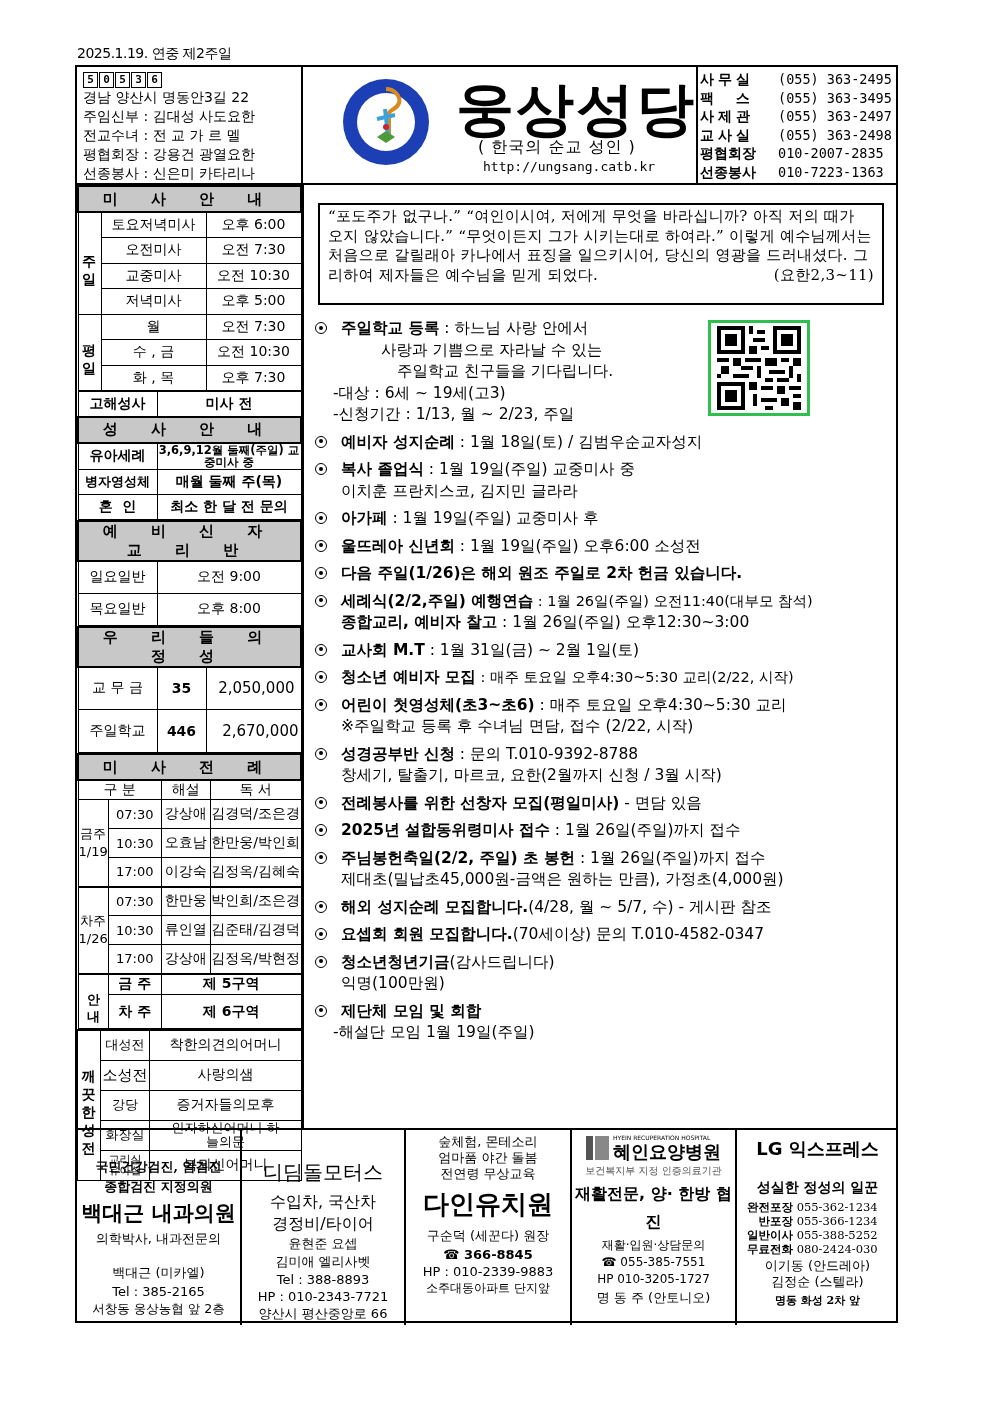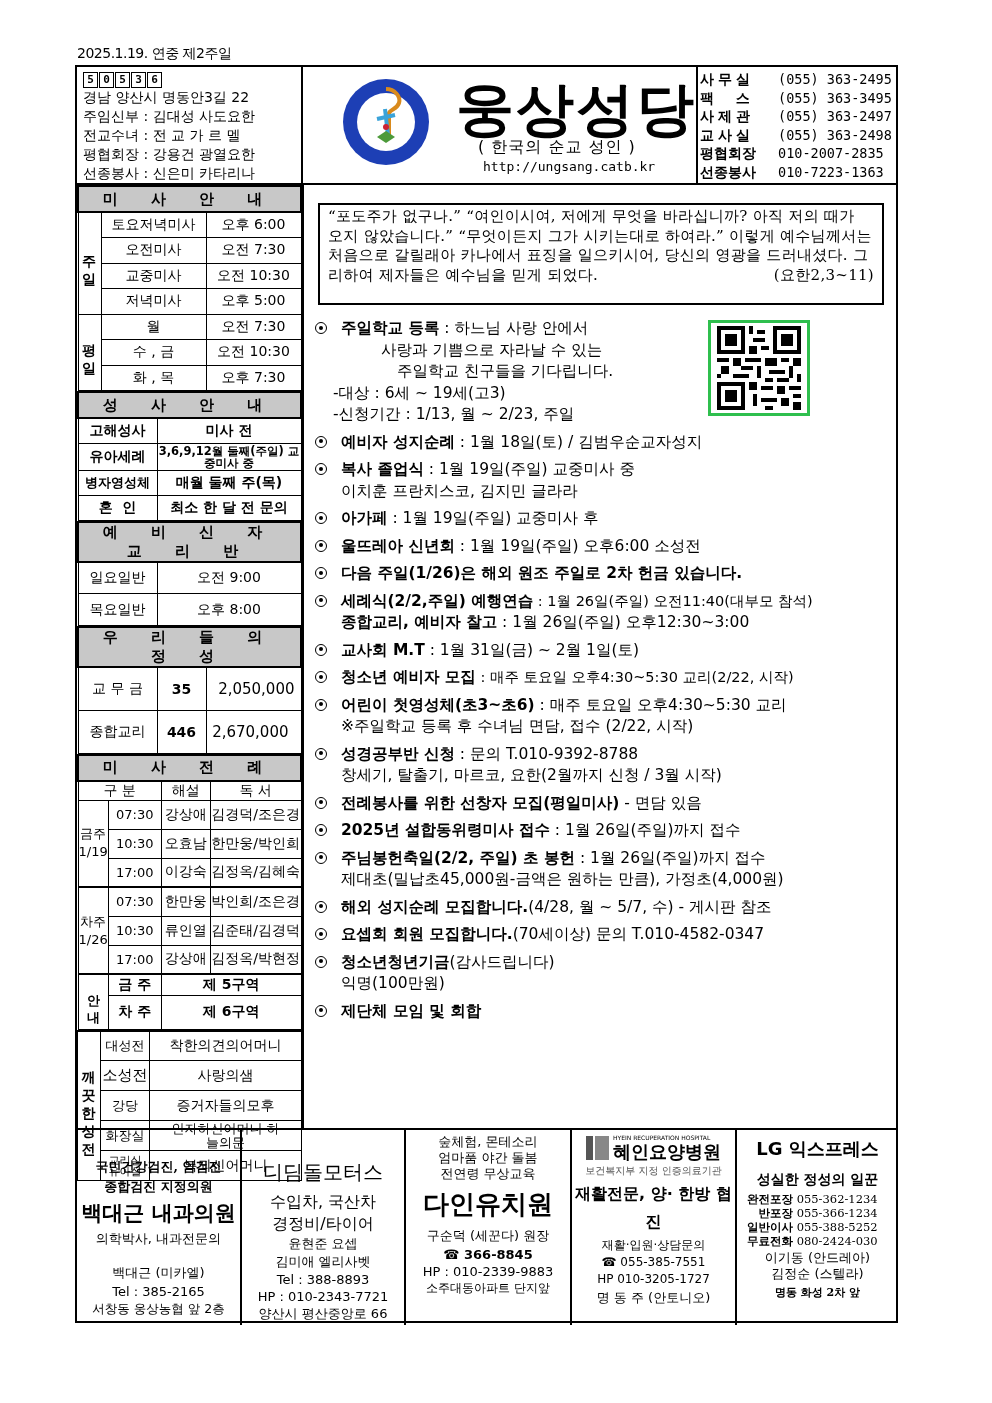--- a/index.html
+++ b/index.html
@@ -148,26 +148,26 @@
           <td>오전 10:30</td>
         </tr>
     <tr style="height:25.5px">
           <td>화 , 목</td>
           <td>오후 7:30</td>
         </tr>
   </tbody>
     </table>
   <table>
     <tbody>
-        <tr>
-          <td colspan="2" class="sec-h">성 사 안 내</td>
-        </tr>
-    <tr style="height:25px">
+        <tr style="height:25px">
           <td style="width:78px" class="b">고해성사</td>
           <td class="b">미사 전</td>
+        </tr>
+    <tr>
+          <td colspan="2" class="sec-h">성 사 안 내</td>
         </tr>
     <tr style="height:27px">
           <td class="b">유아세례</td>
           <td class="b sm">3,6,9,12월 둘째(주일) 교중미사 중</td>
         </tr>
     <tr style="height:25px">
           <td class="b" style="font-size:13px">병자영성체</td>
           <td class="b">매월 둘째 주(목)</td>
         </tr>
     <tr style="height:25px">
@@ -195,23 +195,23 @@
     <tbody>
         <tr>
           <td colspan="3" class="sec-h">우 리 들 의 정 성</td>
         </tr>
     <tr style="height:43px">
           <td style="width:78px">교 무 금</td>
           <td style="width:48px" class="b">35</td>
           <td style="text-align:right;padding-right:6px;font-size:15px">2,050,000</td>
         </tr>
     <tr style="height:43px">
-          <td>종합교리</td>
+          <td>주일학교</td>
           <td class="b">446</td>
-          <td style="text-align:right;padding-right:12px;font-size:15px">2,670,000</td>
+          <td style="text-align:right;padding-right:2px;font-size:15px">2,670,000</td>
         </tr>
   </tbody>
     </table>
   <table>
     <tbody>
         <tr>
           <td colspan="4" class="sec-h">미 사 전 례</td>
         </tr>
     <tr style="height:18px">
           <td colspan="2">구 분</td>
@@ -358,21 +358,21 @@
   <div class="notice"><span class="bullet"></span><span class="nb">교사회 M.T</span><span> : 1월 31일(금) ~ 2월 1일(토)</span></div>
   <div class="notice"><span class="bullet"></span><span class="nb">청소년 예비자 모집</span><span style="font-size:14.5px"> : 매주 토요일 오후4:30~5:30 교리(2/22, 시작)</span></div>
   <div class="notice"><span class="bullet"></span><span class="nb">어린이 첫영성체(초3~초6)</span><span> : 매주 토요일 오후4:30~5:30 교리</span><div>※주일학교 등록 후 수녀님 면담, 접수 (2/22, 시작)</div></div>
   <div class="notice"><span class="bullet"></span><span class="nb">성경공부반 신청</span><span> : 문의 T.010-9392-8788</span><div>창세기, 탈출기, 마르코, 요한(2월까지 신청 / 3월 시작)</div></div>
   <div class="notice"><span class="bullet"></span><span class="nb">전례봉사를 위한 선창자 모집(평일미사)</span><span> - 면담 있음</span></div>
   <div class="notice"><span class="bullet"></span><span class="nb">2025년 설합동위령미사 접수</span><span> : 1월 26일(주일)까지 접수</span></div>
   <div class="notice"><span class="bullet"></span><span class="nb">주님봉헌축일(2/2, 주일) 초 봉헌</span><span> : 1월 26일(주일)까지 접수</span><div>제대초(밀납초45,000원-금액은 원하는 만큼), 가정초(4,000원)</div></div>
   <div class="notice"><span class="bullet"></span><span class="nb">해외 성지순례 모집합니다.</span><span>(4/28, 월 ~ 5/7, 수) - 게시판 참조</span></div>
   <div class="notice"><span class="bullet"></span><span class="nb">요셉회 회원 모집합니다.</span><span>(70세이상)  문의 T.010-4582-0347</span></div>
   <div class="notice"><span class="bullet"></span><span class="nb">청소년청년기금</span><span>(감사드립니다)</span><div>익명(100만원)</div></div>
-  <div class="notice"><span class="bullet"></span><span class="nb">제단체 모임 및 회합</span></div>
+  <div class="notice"><span class="bullet"></span><span class="nb">제단체 모임 및 회합</span><div class="sub">-해설단 모임 1월 19일(주일)</div></div>
 </div>
 
 <div class="abs ads">
   <div class="ad" style="width:165px">
     <div class="b" style="font-family:'DejaVu Serif',serif;font-size:13px">국민건강검진, 암검진</div>
     <div class="b" style="font-family:'DejaVu Serif',serif;font-size:13px">종합검진 지정의원</div>
     <div class="b" style="font-size:21px;line-height:32px">백대근 내과의원</div>
     <div style="font-size:13px">의학박사, 내과전문의</div>
     <div style="height:14px"></div>
     <div style="font-size:13px">백대근 (미카엘)</div>
@@ -412,21 +412,21 @@
     </div>
     <div style="font-size:10px;line-height:18px;color:#555">보건복지부 지정 인증의료기관</div>
     <div class="b" style="font-size:16px;line-height:28px">재활전문, 양· 한방 협진</div>
     <div style="font-size:12px;line-height:18px">재활·입원·상담문의</div>
     <div style="font-size:12px;line-height:17px">☎ 055-385-7551</div>
     <div style="font-size:12px;line-height:17px">HP 010-3205-1727</div>
     <div style="font-size:13px;line-height:20px">명 동 주 (안토니오)</div>
   </div>
   <div class="ad" style="width:161px;padding-top:6px">
     <div class="b" style="font-size:18px;line-height:26px">LG 익스프레스</div>
-    <div class="b" style="font-size:14px;line-height:26px;margin-top:4px">성실한 정성의 일꾼</div>
+    <div class="b" style="font-size:14px;line-height:26px;margin-top:12px">성실한 정성의 일꾼</div>
     <div style="font-family:'DejaVu Serif',serif;font-size:11.5px;line-height:14px;text-align:left;padding-left:4px">
       <div><span class="b" style="display:inline-block;width:52px;text-align:right">완전포장</span> <span>055-362-1234</span></div>
       <div><span class="b" style="display:inline-block;width:52px;text-align:right">반포장</span> <span>055-366-1234</span></div>
       <div><span class="b" style="display:inline-block;width:52px;text-align:right">일반이사</span> <span>055-388-5252</span></div>
       <div><span class="b" style="display:inline-block;width:52px;text-align:right">무료전화</span> <span>080-2424-030</span></div>
     </div>
     <div style="font-size:13px;line-height:16px;margin-top:2px">이기동 (안드레아)</div>
     <div style="font-size:13px;line-height:16px">김정순 (스텔라)</div>
     <div class="b" style="font-size:11px;line-height:22px;font-family:'DejaVu Serif',serif">명동 화성 2차 앞</div>
   </div>

